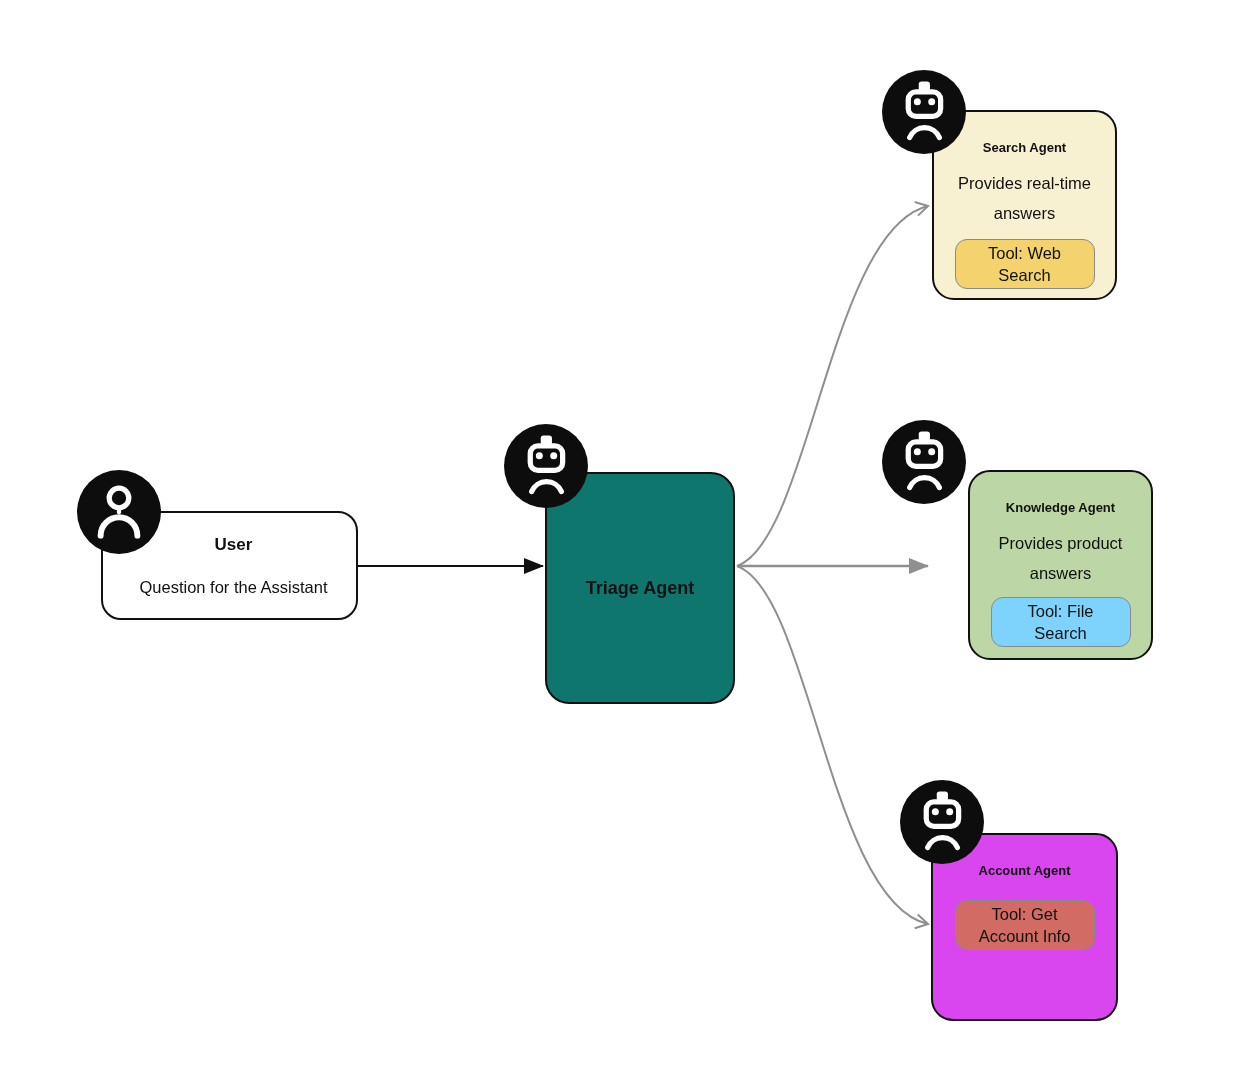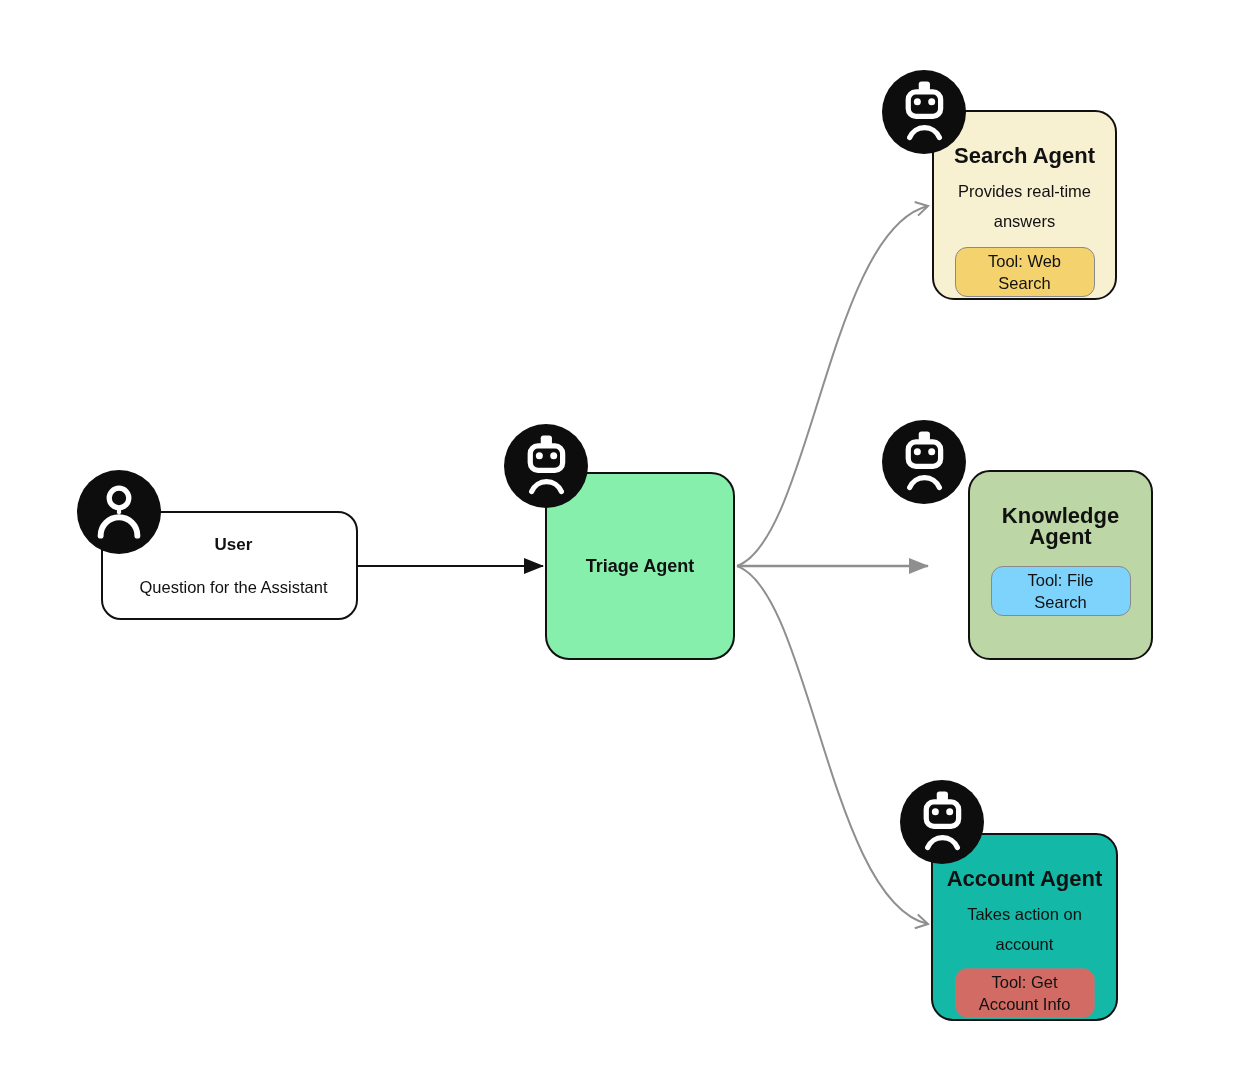--- a/index.html
+++ b/index.html
@@ -10,33 +10,33 @@
   }
   svg.arrows{position:absolute;left:0;top:0;width:1248px;height:1090px;}
   .node{position:absolute;box-sizing:border-box;border:2px solid #111111;}
   .user-node{
     left:101px;top:511px;width:257px;height:109px;border-radius:20px;background:#ffffff;
     display:flex;flex-direction:column;align-items:center;justify-content:center;gap:11px;padding-left:8px;
   }
   .user-title{font-weight:bold;font-size:17px;line-height:20px;}
   .user-subtitle{font-size:16.5px;line-height:20px;margin-top:11px;}
   .triage-node{
-    left:545px;top:472px;width:190px;height:188px;border-radius:24px;background:#86efac;
+    left:545px;top:472px;width:190px;height:232px;border-radius:24px;background:#0f766e;
     display:flex;align-items:center;justify-content:center;
   }
   .triage-title{font-weight:bold;font-size:18px;}
   .agent{
     width:185px;height:190px;border-radius:22px;
     display:flex;flex-direction:column;align-items:center;
     padding:25px 13px 0 13px;text-align:center;
   }
   .agent-search{left:932px;top:110px;background:#f7f1d1;}
   .agent-knowledge{left:968px;top:470px;background:#bcd7a5;}
-  .agent-account{left:931px;top:833px;width:187px;height:188px;background:#14b8a6;}
-  .agent-title{font-weight:bold;font-size:22px;line-height:21px;margin-bottom:10px;margin-top:8px;}
+  .agent-account{left:931px;top:833px;width:187px;height:188px;background:#d946ef;}
+  .agent-title{font-weight:bold;font-size:13px;line-height:21px;margin-bottom:10px;}
   .agent-desc{font-size:16.5px;line-height:30px;}
   .tool-chip{
     box-sizing:border-box;margin-top:9px;width:140px;height:50px;border-radius:12px;
     border:1.5px solid #8a8a8a;display:flex;align-items:center;justify-content:center;
     font-size:16.5px;line-height:22px;padding:0 12px;text-align:center;
   }
   .tool-search{background:#f4d26e;margin-top:11px;}
   .tool-knowledge{background:#7dd3fc;}
   .tool-account{background:#d16b64;}
   .icon-circle{position:absolute;width:84px;height:84px;}
@@ -80,26 +80,26 @@
   </div>
 
   <div class="node agent agent-search">
     <div class="agent-title">Search Agent</div>
     <div class="agent-desc">Provides real-time answers</div>
     <div class="tool-chip tool-search">Tool: Web Search</div>
   </div>
 
   <div class="node agent agent-knowledge">
     <div class="agent-title">Knowledge Agent</div>
+    <div class="agent-desc">Provides product answers</div>
     <div class="tool-chip tool-knowledge">Tool: File Search</div>
   </div>
 
   <div class="node agent agent-account">
     <div class="agent-title">Account Agent</div>
-    <div class="agent-desc">Takes action on account</div>
     <div class="tool-chip tool-account">Tool: Get Account Info</div>
   </div>
 
   <div class="icon-circle icon-user">
     <svg viewBox="0 0 48 48">
       <circle cx="24" cy="24" r="24" fill="#0d0d0d"></circle>
       <circle cx="24" cy="16" r="5.6" fill="none" stroke="#ffffff" stroke-width="3"></circle>
       <path d="M24 22.6 v1.6" stroke="#ffffff" stroke-width="2.4" stroke-linecap="round"></path>
       <path d="M13.5 37.5 A 10.5 10.5 0 0 1 34.5 37.5" fill="none" stroke="#ffffff" stroke-width="3.4" stroke-linecap="round"></path>
     </svg>

